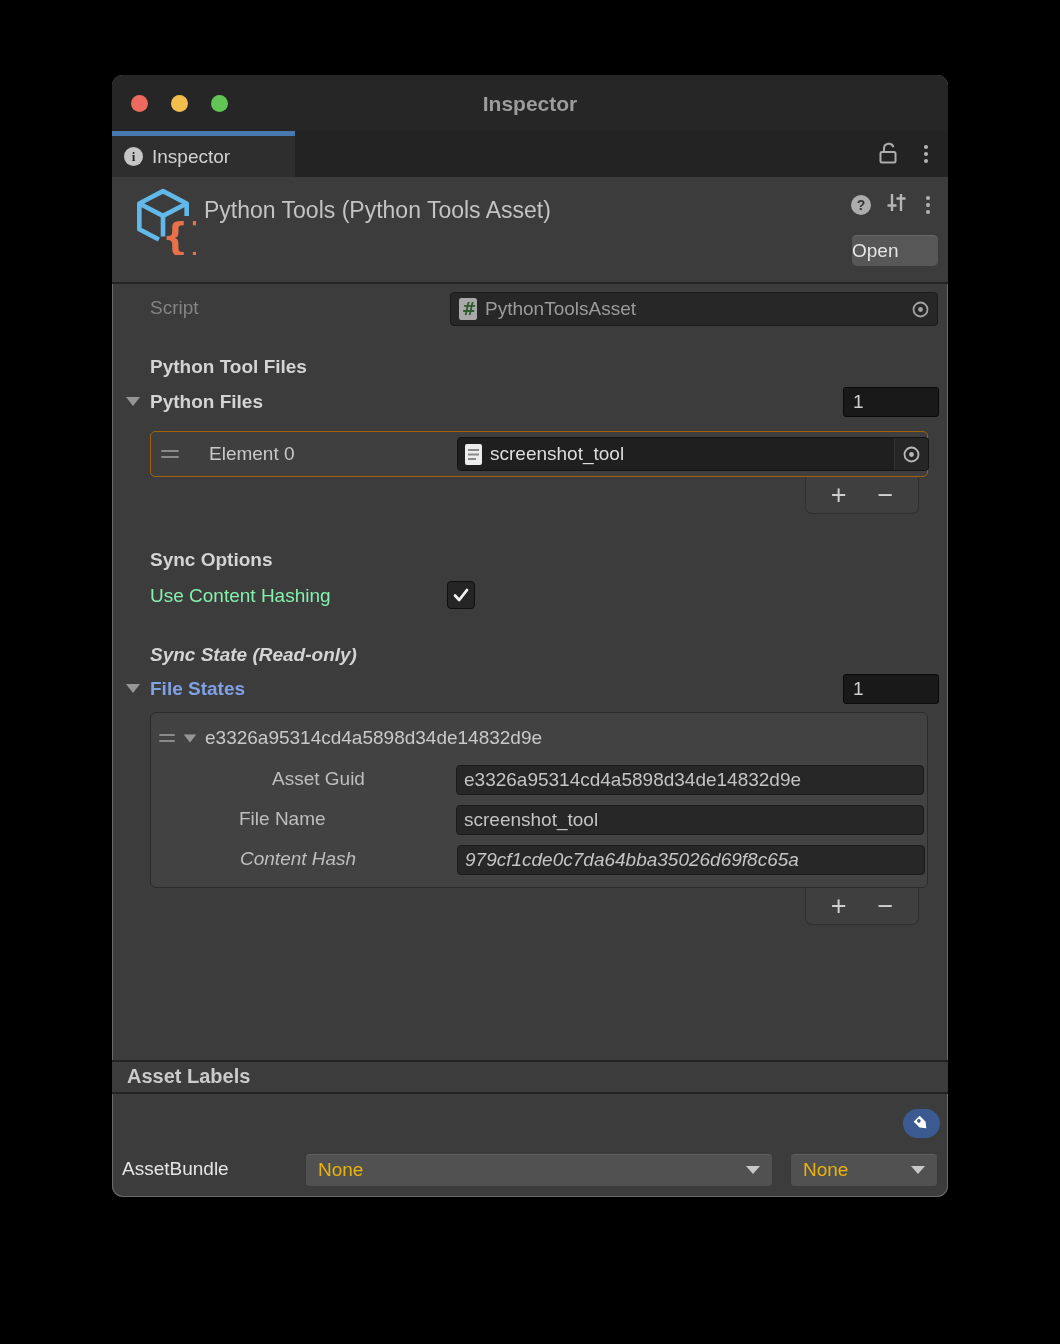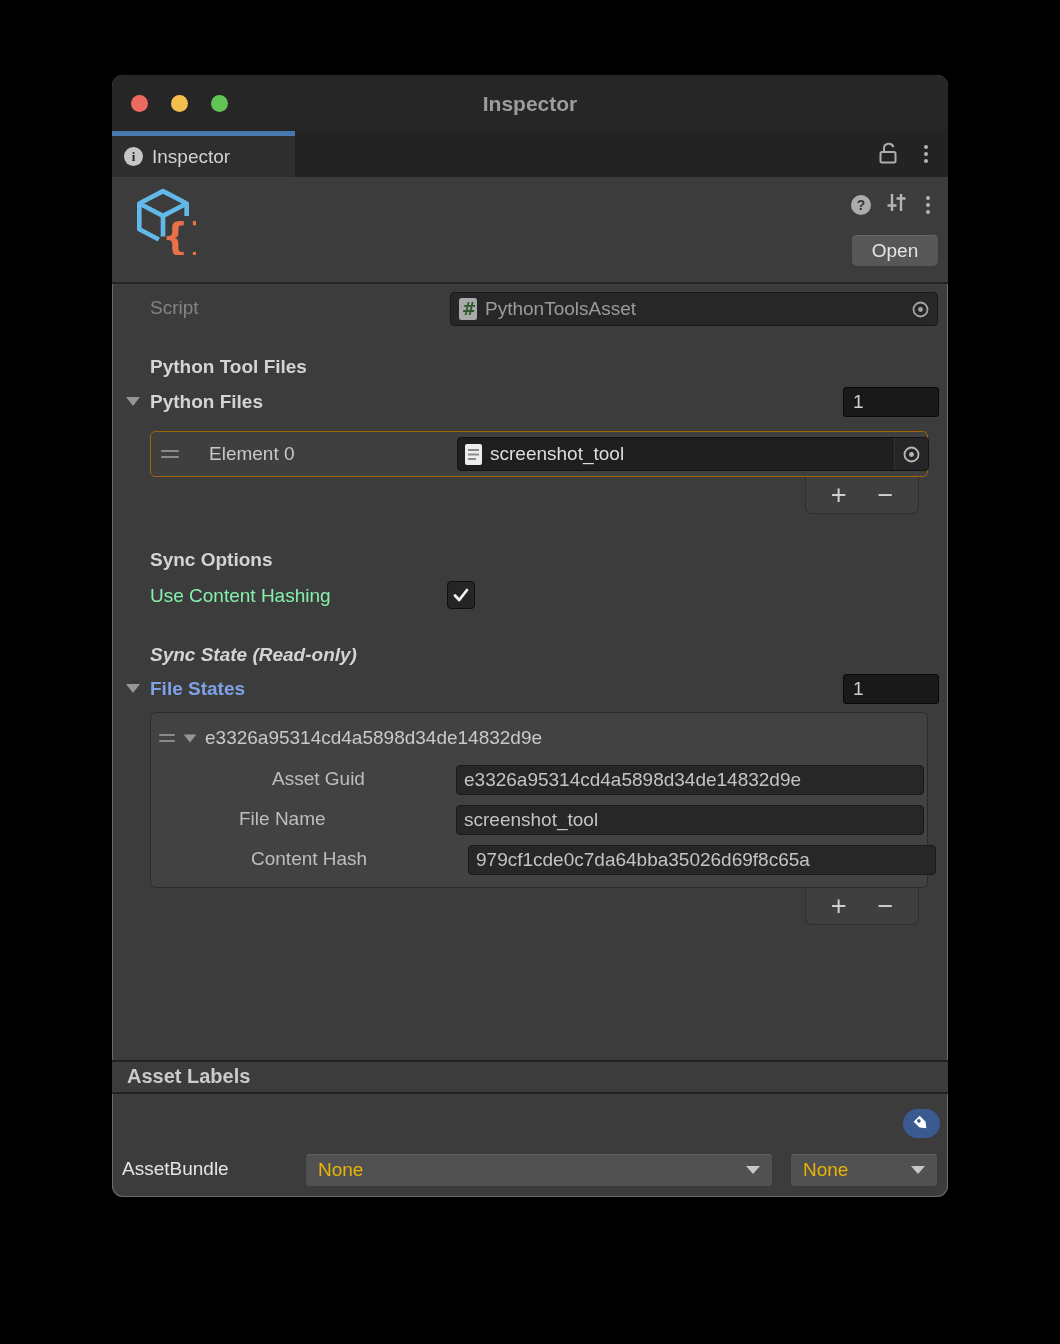--- a/index.html
+++ b/index.html
@@ -30,21 +30,21 @@
   .kebab i{width:4px;height:4px;border-radius:50%;background:#B5B5B5;display:block;}
 
   
   .comp-header{position:absolute;left:0;top:102px;width:100%;height:107px;background:#3C3C3C;border-bottom:2px solid #242424;}
   .asset-icon{position:absolute;left:18px;top:8px;}
   .comp-title{position:absolute;left:92px;top:20px;font-size:23px;color:#C3C3C3;}
   .hdr-icons{position:absolute;right:14px;top:14px;display:flex;align-items:center;gap:14px;}
   .help-dot{width:20px;height:20px;border-radius:50%;background:#ACACAC;color:#333;font-weight:bold;font-size:14px;
             display:flex;align-items:center;justify-content:center;}
   .open-btn{position:absolute;right:10px;top:58px;width:86px;height:31px;background:#575757;border-radius:5px;
-            color:#E4E4E4;font-size:19px;text-align:center;line-height:31px;box-shadow:inset 0 1px 0 #676767;}
+            color:#E4E4E4;font-size:19px;line-height:31px;box-shadow:inset 0 1px 0 #676767;}
 
   
   .lbl{position:absolute;font-size:19px;color:#86efac;}
   .lbl-dim{color:#848484;}
   .lbl-bold{font-weight:bold;color:#D4D4D4;}
   .lbl-blue{font-weight:bold;color:#7FA1E5;}
   .tri-down{width:0;height:0;border-left:7px solid transparent;border-right:7px solid transparent;border-top:9px solid #969696;}
   .foldout{position:absolute;}
   .field{position:absolute;background:#272727;border:1px solid #1A1A1A;border-radius:4px;display:flex;align-items:center;
          padding:0 7px;overflow:hidden;}
@@ -130,20 +130,21 @@
   <div class="comp-header">
     <span class="asset-icon">
       <svg width="66" height="70" viewBox="0 0 64 68">
         <path d="M32 6 L55 18 L32 30 L9 18 Z" fill="none" stroke="#62B9E9" stroke-width="4.5" stroke-linejoin="round"></path>
         <path d="M9 18 V43 L28 53" fill="none" stroke="#62B9E9" stroke-width="4.5" stroke-linejoin="round"></path>
         <path d="M32 30 V50" fill="none" stroke="#62B9E9" stroke-width="4.5"></path>
         <path d="M55 18 V30" fill="none" stroke="#62B9E9" stroke-width="4.5"></path>
         <text x="31" y="62" font-size="36" font-weight="bold" fill="#E8714A" font-family="DejaVu Sans, sans-serif">{}</text>
       </svg>
     </span>
+    <div class="comp-title">Python Tools (Python Tools Asset)</div>
     <div class="hdr-icons">
       <span class="help-dot">?</span>
       <span>
         <svg width="23" height="23" viewBox="0 0 23 23">
           <path d="M7 3 V20 M2.5 14.5 H11.5 M16 3 V20 M11.5 7.5 H20.5" stroke="#B5B5B5" stroke-width="2.4" fill="none"></path>
         </svg>
       </span>
       <span class="kebab">
           <i></i>
           <i></i>
@@ -229,21 +230,21 @@
       <span class="states-title">e3326a95314cd4a5898d34de14832d9e</span>
     </div>
     <div class="srow" style="left:0;top:52px;width:778px;">
       <span class="lbl" style="left:88px;color:#BEBEBE;margin-left:33px;">Asset Guid</span>
       <span class="sfield">e3326a95314cd4a5898d34de14832d9e</span>
     </div>
     <div class="srow" style="left:0;top:92px;width:778px;">
       <span class="lbl" style="left:88px;color:#BEBEBE;">File Name</span>
       <span class="sfield">screenshot_tool</span>
     </div>
-    <div class="srow" style="left:12px;top:132px;width:778px;">
+    <div class="srow" style="left:1px;top:132px;width:778px;font-style:italic;">
       <span class="lbl" style="left:88px;color:#BEBEBE;">Content Hash</span>
       <span class="sfield">979cf1cde0c7da64bba35026d69f8c65a</span>
     </div>
   </div>
   <div class="plusminus" style="left:693px;top:813px;">
     <span class="pm-btn">+</span>
     <span class="pm-btn">−</span>
   </div>
 
   <div class="labels-bar">

